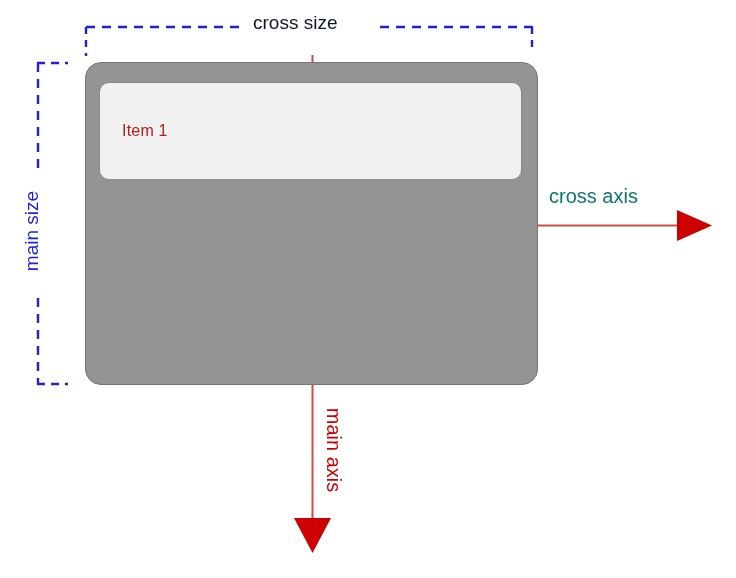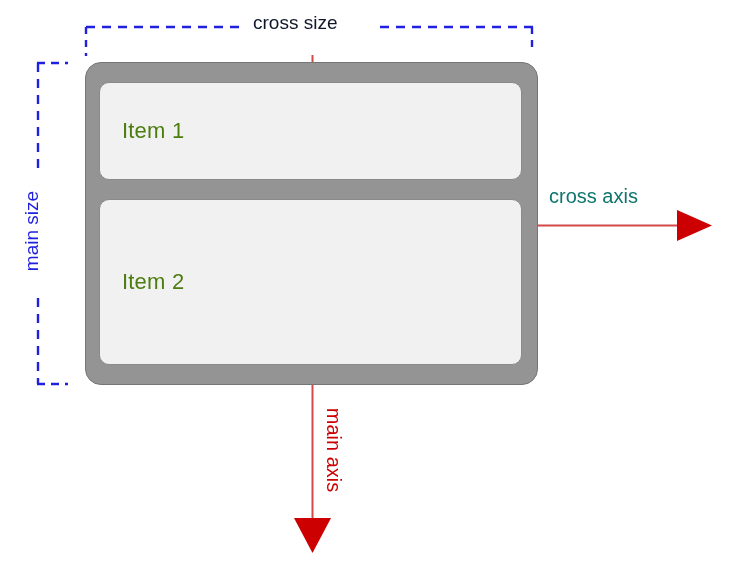--- a/index.html
+++ b/index.html
@@ -52,22 +52,22 @@
     border: 1px solid #8a8a8a;
     border-radius: 10px;
     display: flex;
     align-items: center;
     padding-left: 22px;
   }
   .flex-item.item-1 { height: 98px; }
   .flex-item.item-2 { height: 166px; }
 
   .item-label {
-    font-size: 22px;
-    color: #4d7c0f;
+    font-size: 16px;
+    color: #b91c1c;
     line-height: 1;
     letter-spacing: 0.2px;
   }
 
   
   .label-cross-size {
     position: absolute;
     left: 253px;
     top: 13px;
     font-size: 19px;
@@ -156,23 +156,20 @@
     <g>
       <line x1="312.5" y1="55" x2="312.5" y2="527" stroke="#d24a4a" stroke-width="2"></line>
       <polygon points="294,518 331,518 312.5,553" fill="#cc0000"></polygon>
     </g>
   </svg>
 
   <div class="flex-container">
     <div class="flex-item item-1">
       <span class="item-label">Item 1</span>
     </div>
-    <div class="flex-item item-2">
-      <span class="item-label">Item 2</span>
-    </div>
   </div>
 
   <div class="label-cross-size">cross size</div>
 
   <div class="label-main-size">main size</div>
 
   <div class="label-cross-axis">cross axis</div>
 
   <div class="label-main-axis">main axis</div>
 

